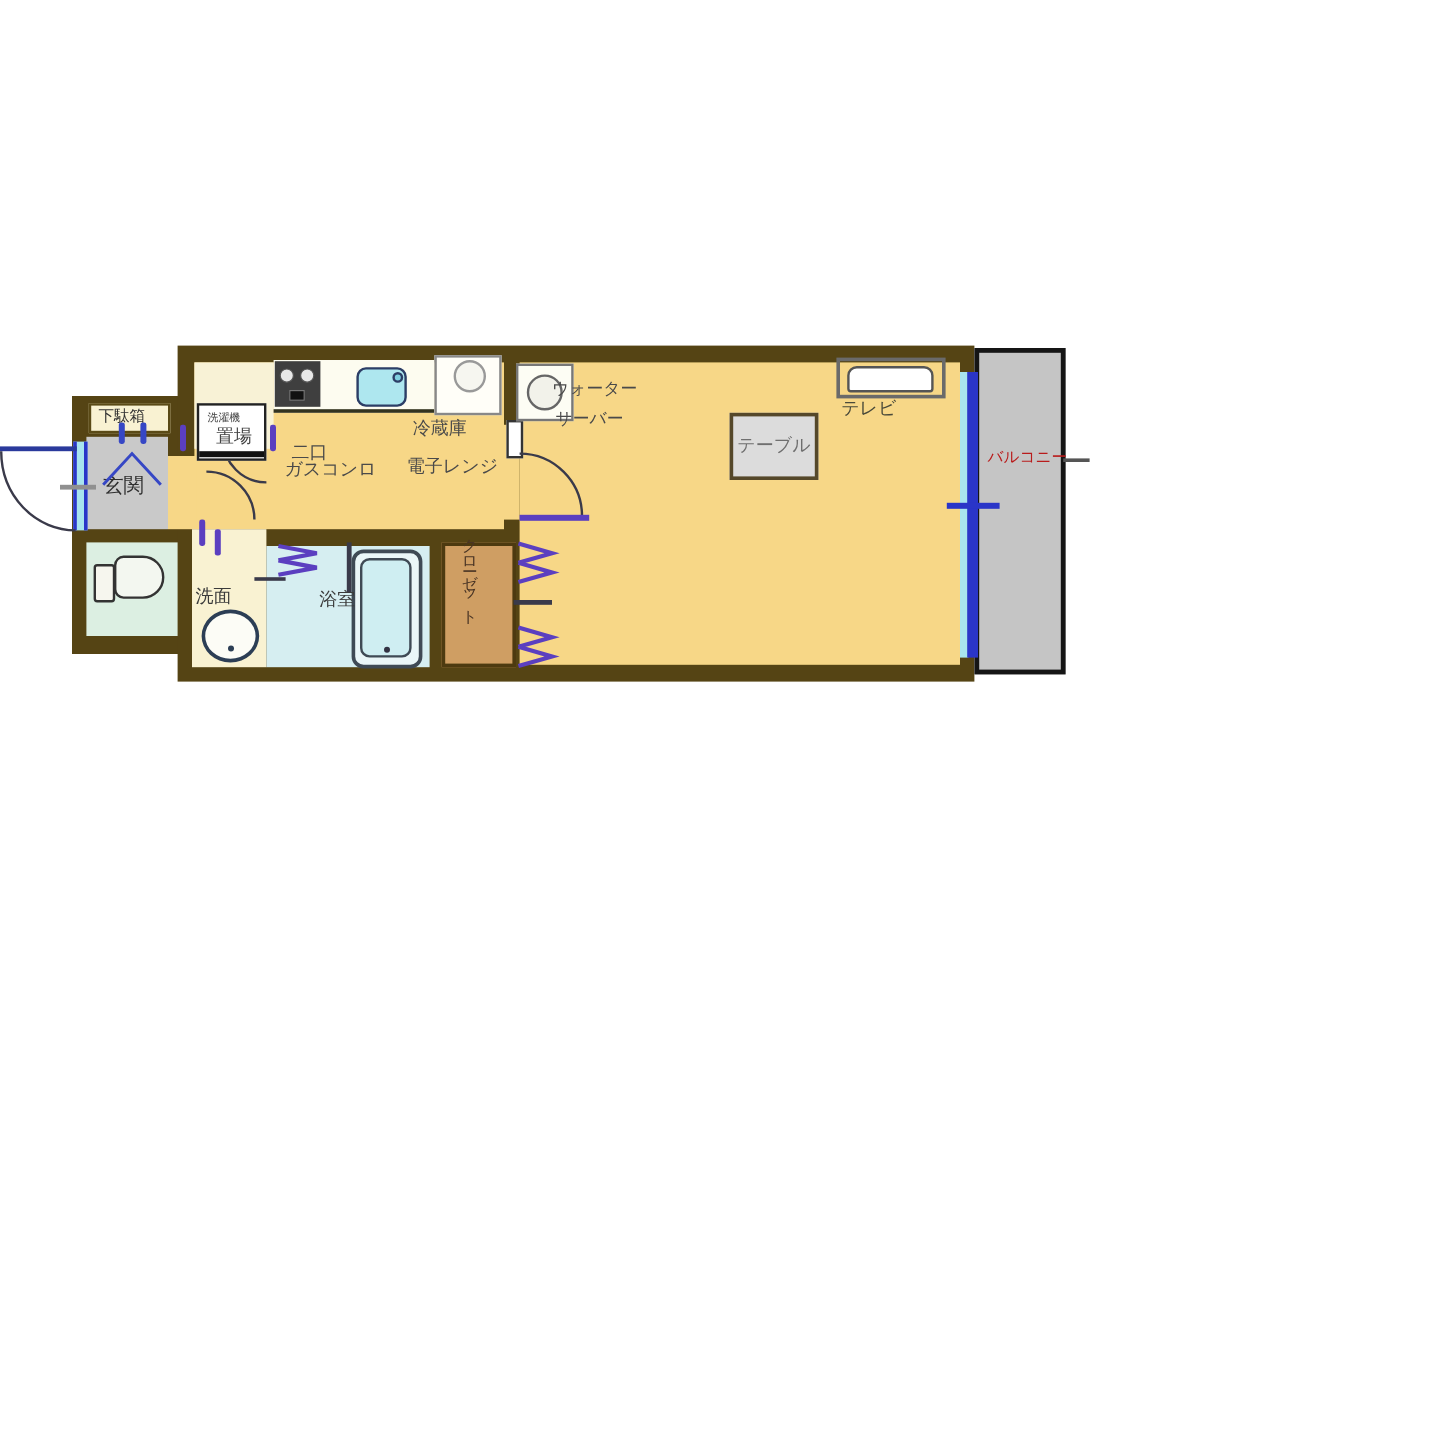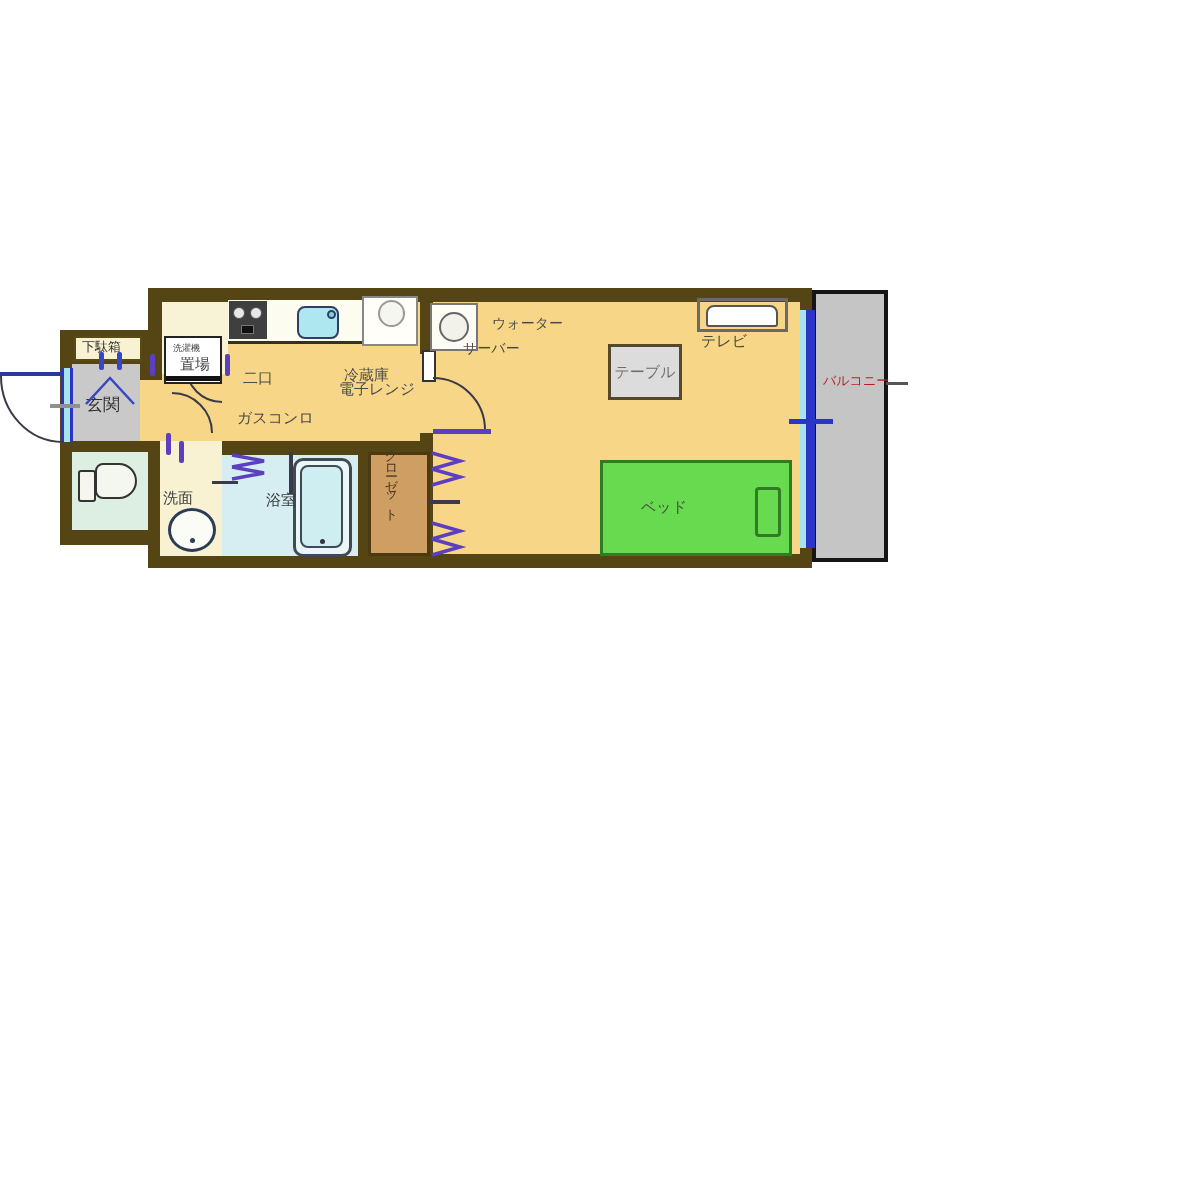--- a/index.html
+++ b/index.html
@@ -87,22 +87,22 @@
     <div class="lbl" style="left:7px;top:6px;font-size:9px;color:#444;">洗濯機</div>
     <div class="lbl" style="left:14px;top:18px;font-size:15px;color:#444;">置場</div>
     <div class="abs" style="left:0px;top:38px;width:54px;height:5px;background:#111;"></div>
   </div>
 
   <div class="abs" style="left:362px;top:296px;width:56px;height:50px;background:#fffef8;border:2px solid #888;">
     <div class="abs" style="left:14px;top:2px;width:27px;height:27px;border-radius:50%;border:2px solid #999;background:#f6f6f0;"></div>
   </div>
 
   <div class="lbl" style="left:243px;top:356px;color:#4a4a4a;margin-top:14px;">二口</div>
-  <div class="lbl" style="left:237px;top:384px;color:#4a4a4a;margin-top:26px;">ガスコンロ</div>
-  <div class="lbl" style="left:344px;top:367px;color:#4a4a4a;">冷蔵庫</div>
+  <div class="lbl" style="left:237px;top:384px;color:#4a4a4a;">ガスコンロ</div>
+  <div class="lbl" style="left:344px;top:350px;color:#4a4a4a;">冷蔵庫</div>
   <div class="lbl" style="left:339px;top:381px;color:#4a4a4a;">電子レンジ</div>
 
   <div class="abs" style="left:422px;top:350px;width:14px;height:32px;background:#fff;border:2px solid #333;"></div>
   <svg style="left:425px;top:370px;" width="70" height="70" viewBox="0 0 70 70">
     <path d="M8,8 A52,52 0 0 1 60,60" fill="none" stroke="#3a3a4a" stroke-width="2"></path>
   </svg>
   <div class="abs" style="left:433px;top:429px;width:58px;height:5px;background:#5b3fc0;"></div>
 
   <svg style="left:430px;top:450px;" width="36" height="40" viewBox="0 0 36 40">
     <path d="M2,3 L30,11 L2,19 M2,19 L30,27 L2,35" fill="none" stroke="#5b3fc0" stroke-width="3.5"></path>
@@ -130,30 +130,26 @@
   <div class="lbl" style="left:163px;top:490px;color:#3b3b3b;">洗面</div>
 
   <div class="abs" style="left:78px;top:460px;width:62px;height:44px;">
     <div class="abs" style="left:0px;top:10px;width:18px;height:32px;background:#f6f6ee;border:2px solid #333;border-radius:3px;"></div>
     <div class="abs" style="left:17px;top:3px;width:42px;height:36px;background:#f3f7f0;border:2px solid #333;border-radius:8px 18px 18px 8px;"></div>
   </div>
 
   <div class="abs" style="left:430px;top:303px;width:48px;height:48px;background:#fdfdf4;border:2px solid #777;">
     <div class="abs" style="left:7px;top:7px;width:30px;height:30px;border-radius:50%;border:2.5px solid #666;background:#f2f2ea;"></div>
   </div>
-  <div class="lbl" style="left:460px;top:316px;font-size:14px;color:#4a4a4a;margin-left:32px;">ウォーター</div>
+  <div class="lbl" style="left:460px;top:316px;font-size:14px;color:#4a4a4a;">ウォーター</div>
   <div class="lbl" style="left:463px;top:341px;font-size:14px;color:#4a4a4a;">サーバー</div>
 
   <div class="abs" style="left:608px;top:344px;width:74px;height:56px;background:#dcdcdc;border:3px solid #55482a;display:flex;align-items:center;justify-content:center;">
     <span class="lbl" style="position:static;color:#6f6f6f;">テーブル</span>
   </div>
 
   <div class="abs" style="left:697px;top:298px;width:91px;height:34px;border:3px solid #6a6a6a;">
     <div class="abs" style="left:6px;top:4px;width:72px;height:22px;background:#fff;border:2px solid #555;border-radius:8px 8px 3px 3px;"></div>
   </div>
   <div class="lbl" style="left:701px;top:333px;color:#4a4a3a;">テレビ</div>
 
-  <div class="abs" style="left:600px;top:460px;width:192px;height:96px;background:#68da50;border:3px solid #2e7d22;">
-    <div class="lbl" style="left:38px;top:36px;color:#44503c;">ベッド</div>
-    <div class="abs" style="left:152px;top:24px;width:26px;height:50px;border:3px solid #2e7d22;border-radius:4px;"></div>
-  </div>
 
 </div>
 
 </body></html>

